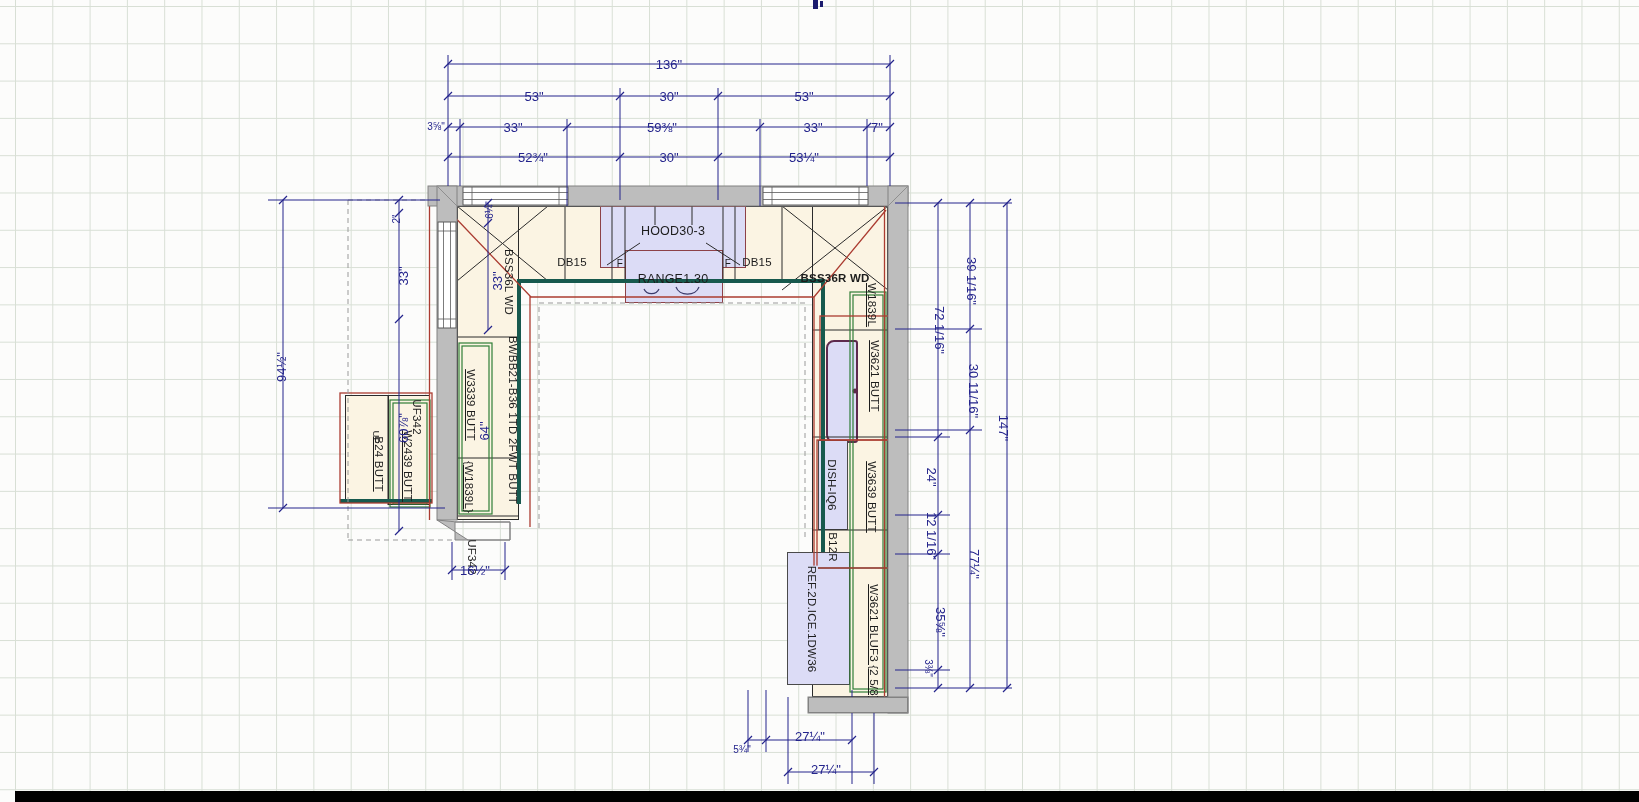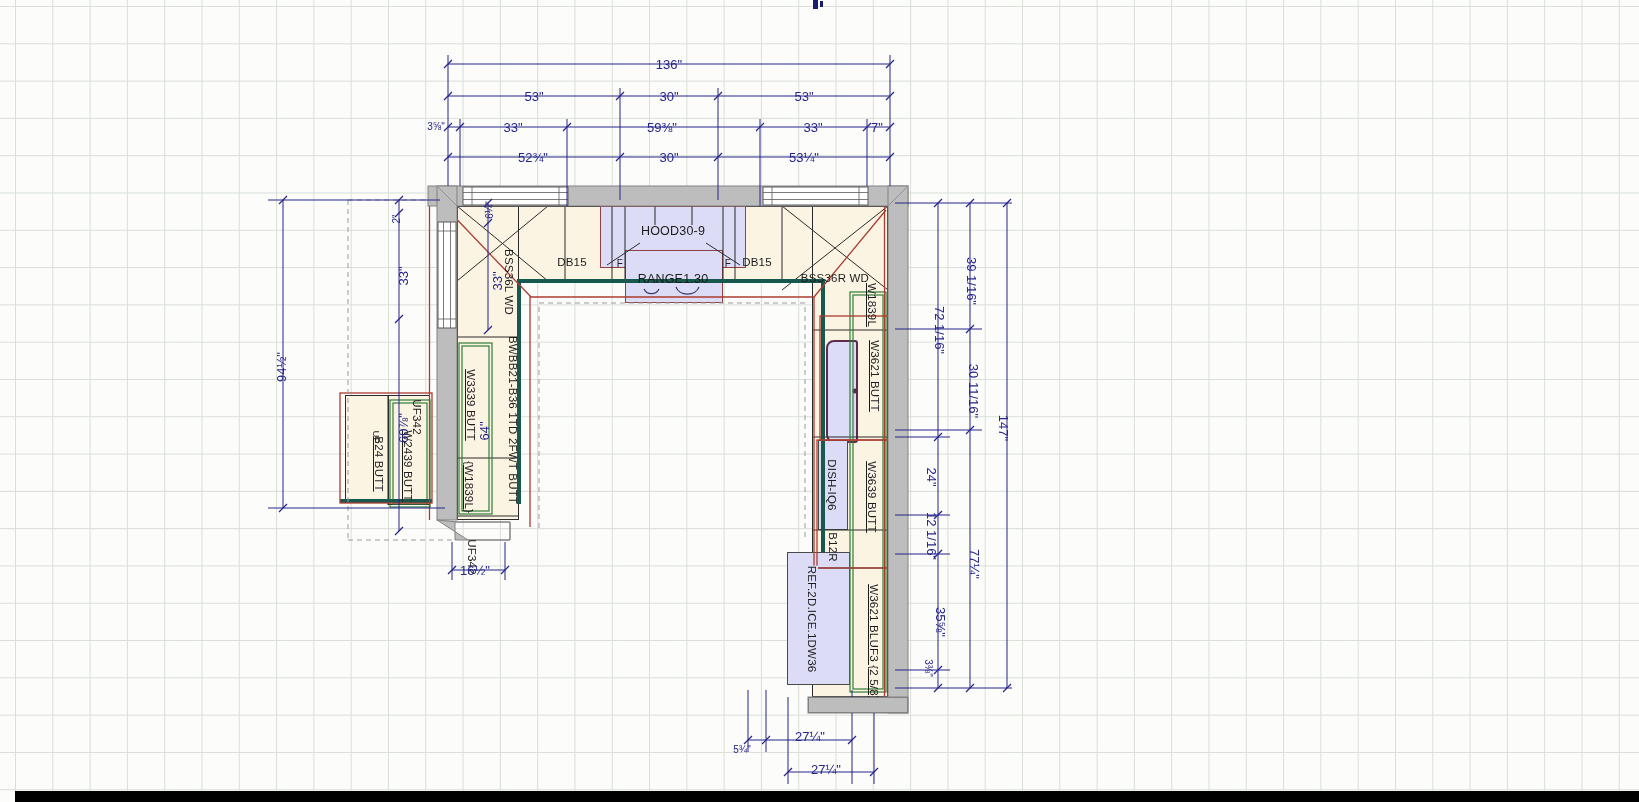--- a/index.html
+++ b/index.html
@@ -137,22 +137,22 @@
                M784,776 L792,768 M870,776 L878,768
                M448,574 L456,566 M501,574 L509,566"></path>
     </g>
   </svg>
 
   <div class="lbl v90" style="left:509px;top:282px;">BSS36L WD</div>
   <div class="lbl" style="left:572px;top:262px;">DB15</div>
   <div class="lbl sm" style="left:620px;top:263px;">F</div>
   <div class="lbl sm" style="left:728px;top:263px;">F</div>
   <div class="lbl" style="left:757px;top:262px;">DB15</div>
-  <div class="lbl" style="left:835px;top:278px;">BSS36R WD</div>
-  <div class="lbl" style="left:673px;top:231px;font-size:12.5px;">HOOD30-9</div>
+  <div class="lbl" style="left:835px;top:278px;font-weight:bold;">BSS36R WD</div>
+  <div class="lbl" style="left:673px;top:231px;font-size:12.5px;">HOOD30-3</div>
   <div class="lbl" style="left:673px;top:279px;font-size:12.5px;">RANGE1.30</div>
   <div class="lbl v90 u" style="left:471px;top:405px;">W3339 BUTT</div>
   <div class="lbl v90 u" style="left:469px;top:487px;">{W1839L}</div>
   <div class="lbl v90" style="left:513px;top:420px;">BWBB21-B36 1TD 2FWT BUTT</div>
   <div class="lbl v90 xs" style="left:376px;top:437px;">UF</div>
   <div class="lbl v90 u" style="left:379px;top:464px;">B24 BUTT</div>
   <div class="lbl v90 u" style="left:408px;top:466px;">W2439 BUTT</div>
   <div class="lbl v90" style="left:417px;top:417px;">UF342</div>
   <div class="lbl v90" style="left:472px;top:557px;">UF342</div>
   <div class="lbl v90 u" style="left:872px;top:305px;">W1839L</div>

